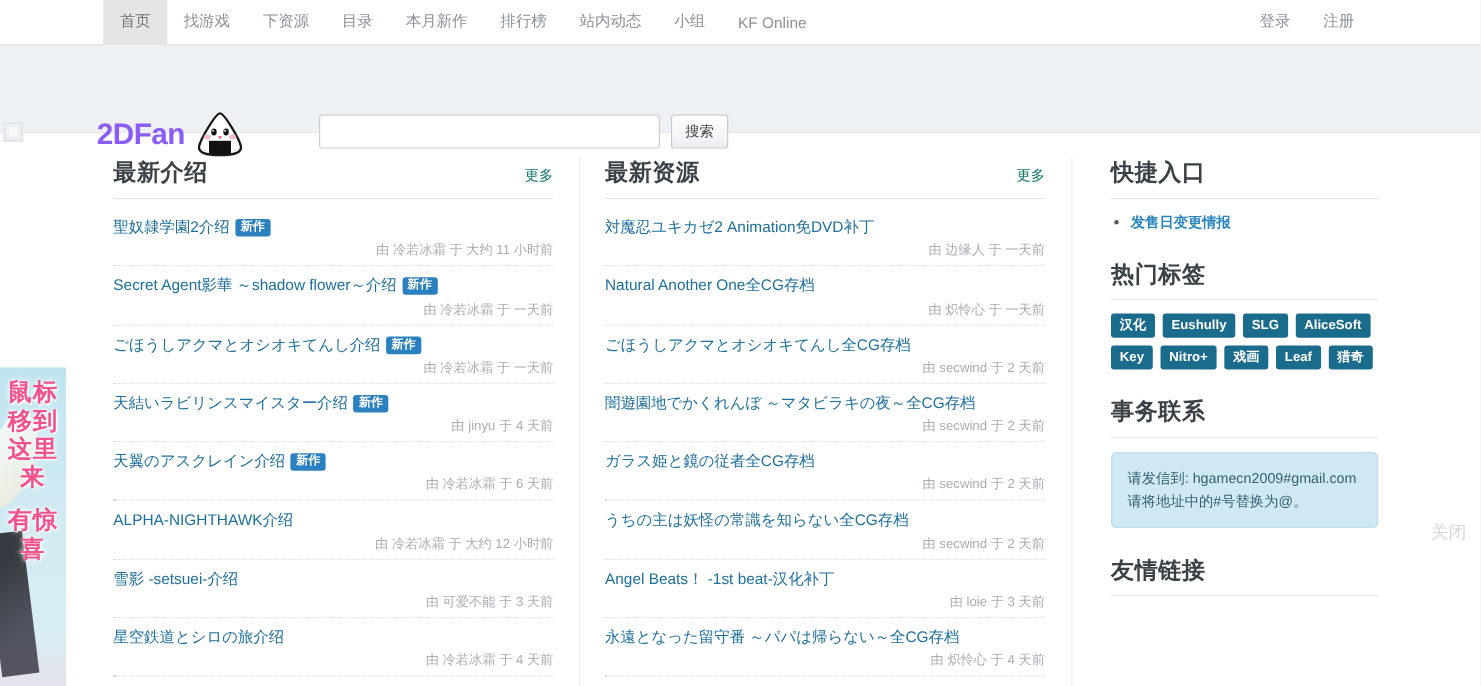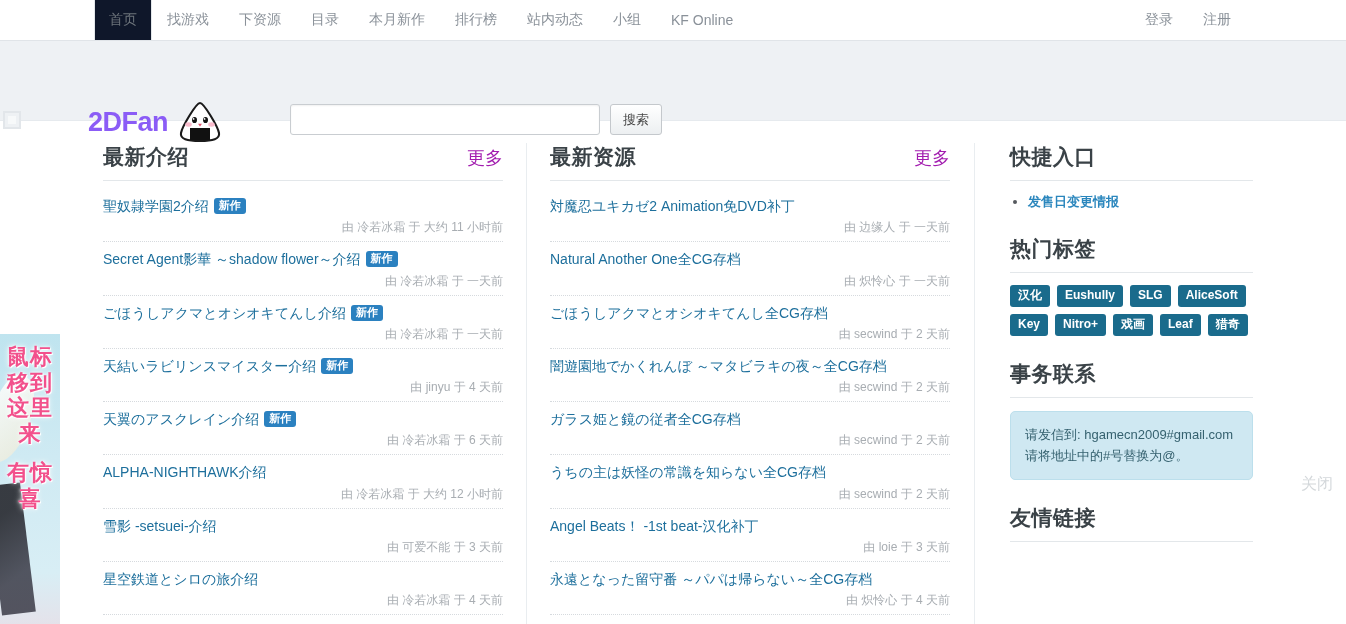--- a/index.html
+++ b/index.html
@@ -30,21 +30,21 @@
   .nav-item {
     display: flex; align-items: center;
     padding: 0 14px;
     font-size: 14px;
     color: #8a9199;
     cursor: pointer;
     border-left: 1px solid transparent;
     border-right: 1px solid transparent;
   }
   .nav-item.active {
-    background: #0f172a;
+    background: #e5e5e5;
     color: #6d747b;
     border-left: 1px solid #e3e7ea;
     border-right: 1px solid #e3e7ea;
   }
 
   
   .masthead {
     position: relative;
     height: 79px;
     background: #eef1f4;
@@ -146,22 +146,22 @@
     border-bottom: 1px solid #e3e7ea;
     padding-bottom: 9px;
   }
   .sec-title {
     font-size: 21px;
     font-weight: bold;
     color: #3a4247;
     letter-spacing: 0.5px;
   }
   .sec-more {
-    font-size: 18px;
-    color: #a21caf;
+    font-size: 13px;
+    color: #0f766e;
     cursor: pointer;
   }
 
   .list { margin-top: 8px; }
   .list-item {
     border-bottom: 1px dotted #d6dade;
     padding: 7px 0 5px 0;
   }
   .list-item:last-child { border-bottom: none; }
   .li-title {

